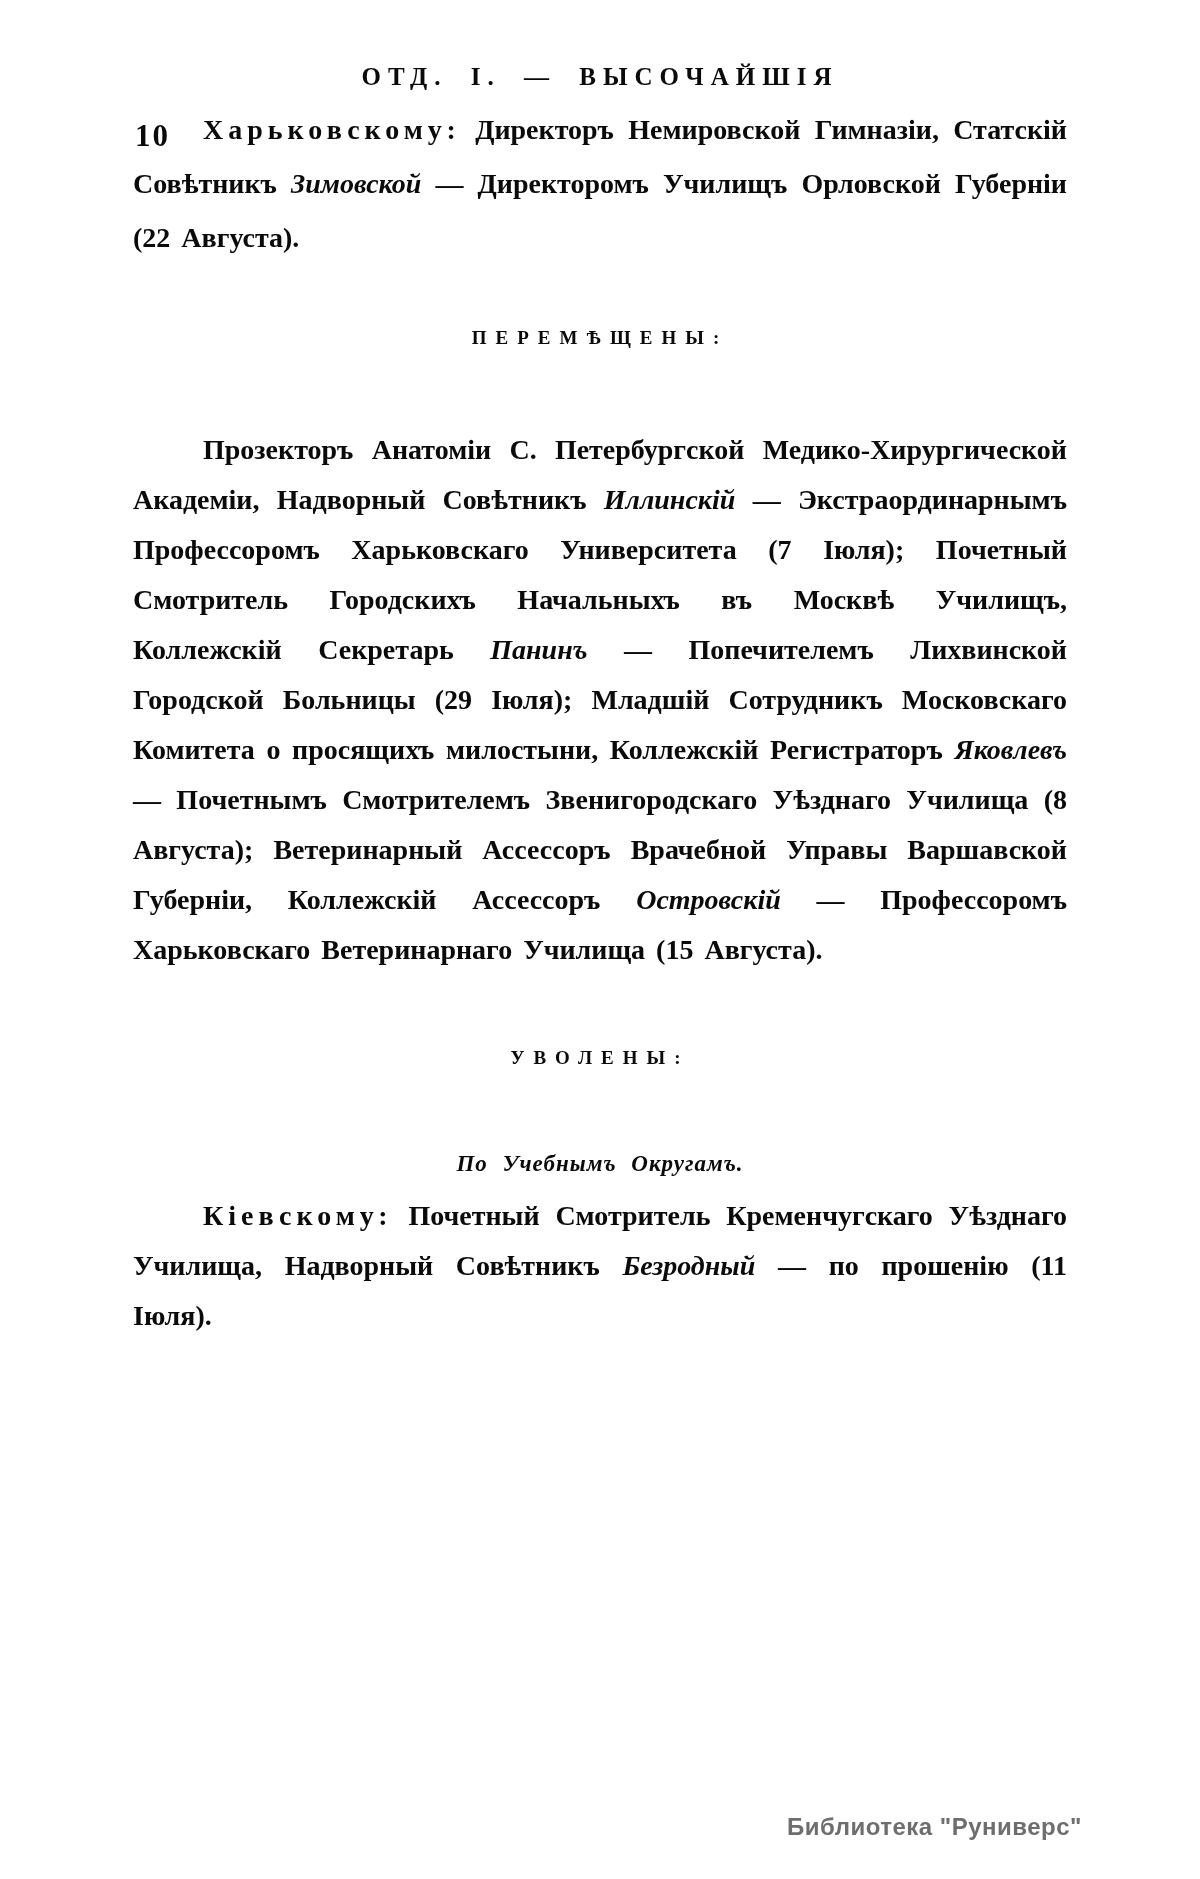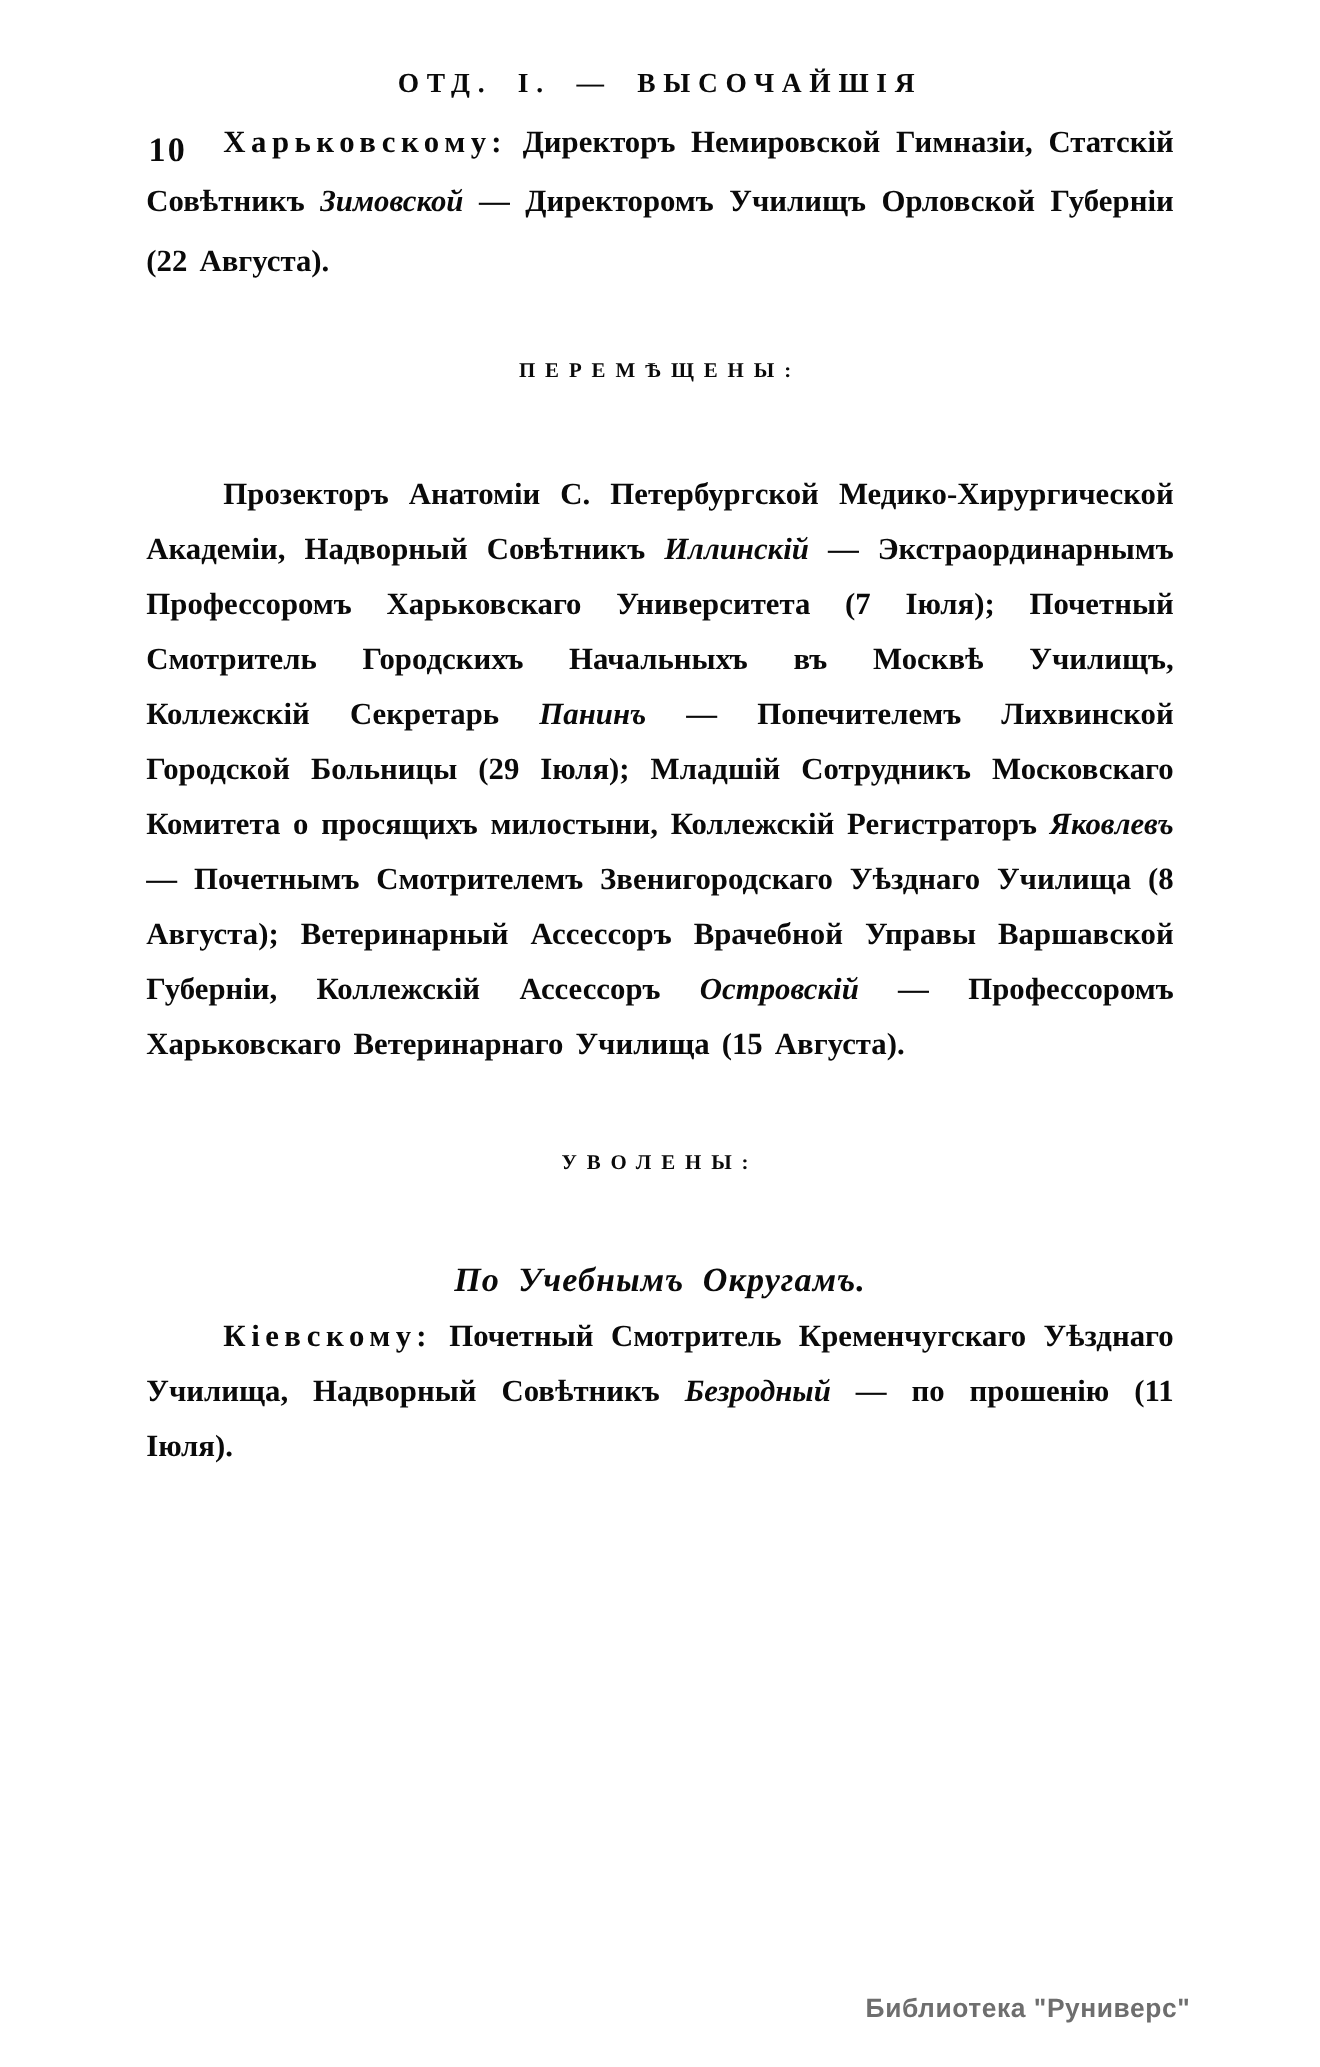--- a/index.html
+++ b/index.html
@@ -51,21 +51,21 @@
     margin: 46px 0 60px 0;
     text-align: center;
     font-size: 19px;
     letter-spacing: 9px;
     text-indent: 0;
   }
   .section-heading.second { margin: 56px 0 0 0; }
   .sub-heading {
     margin: 52px 0 0 0;
     text-align: center;
-    font-size: 31px;
+    font-size: 23px;
     font-style: italic;
     letter-spacing: 1px;
     word-spacing: 8px;
     text-indent: 0;
   }
   .after-sub { margin-top: 62px; }
   .watermark {
     position: absolute;
     right: 118px;
     bottom: 38px;

